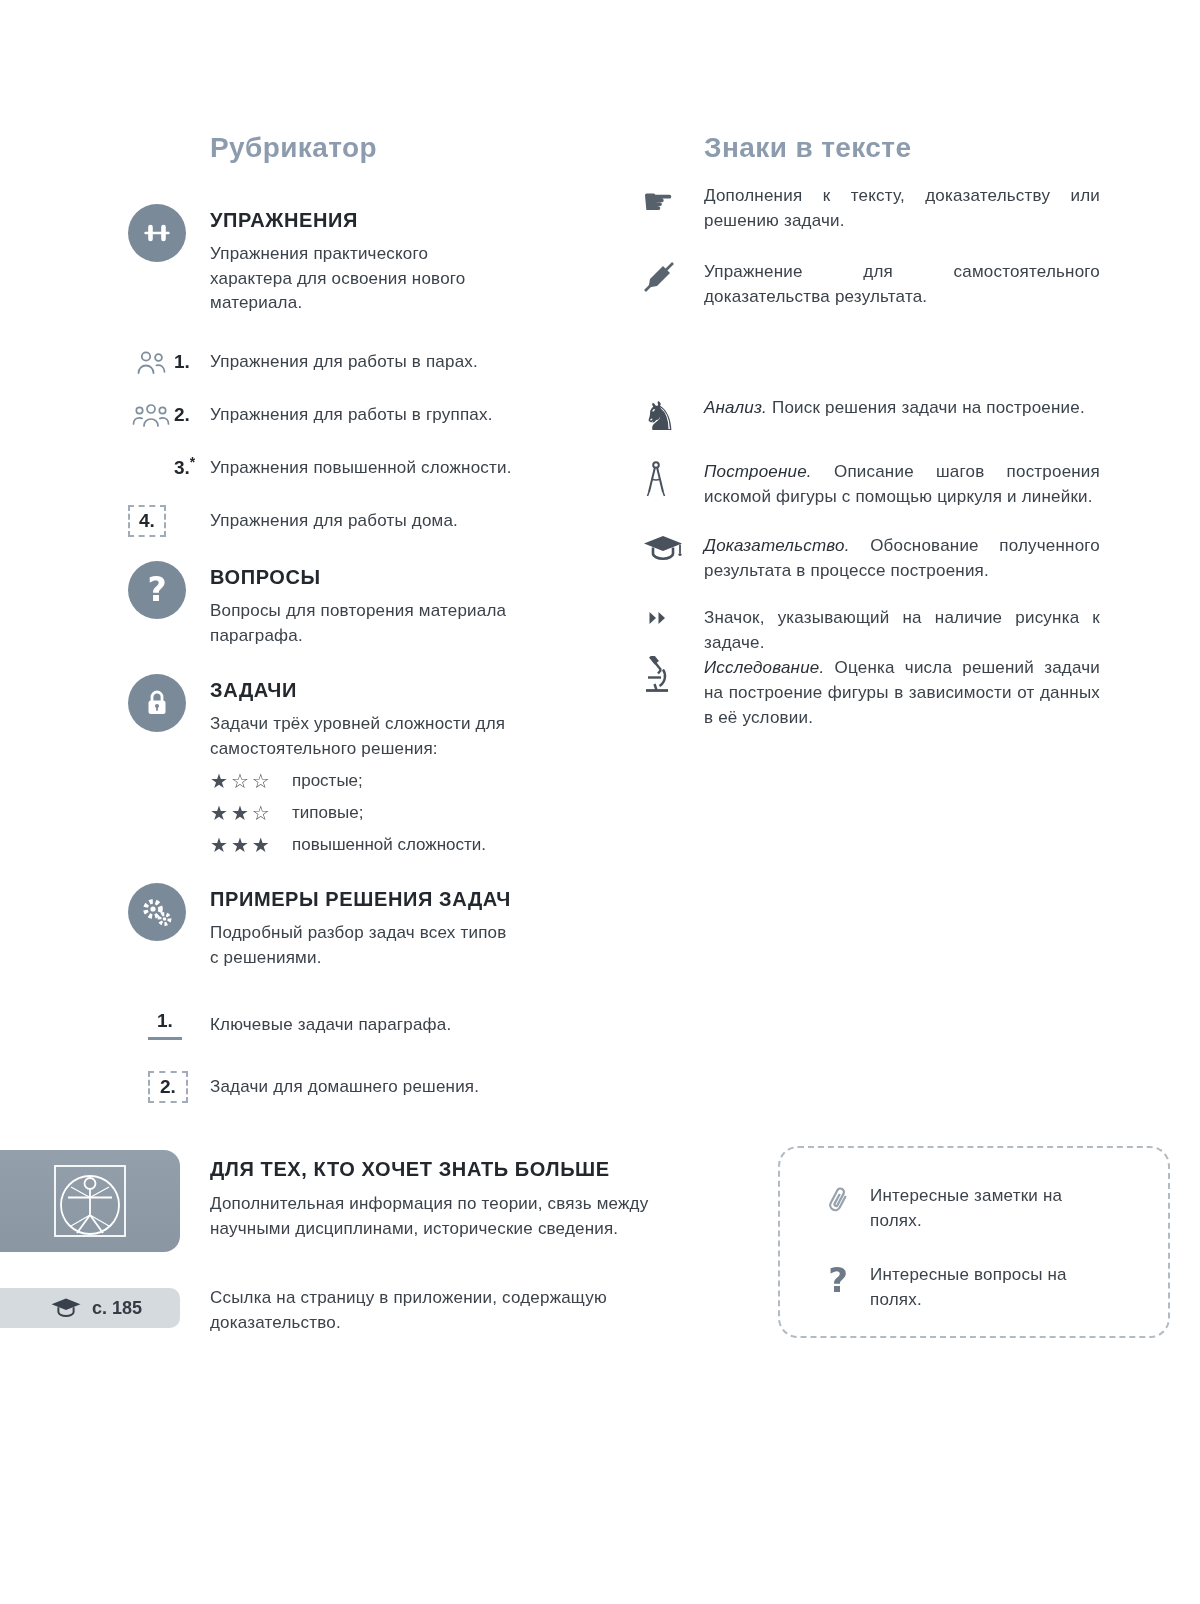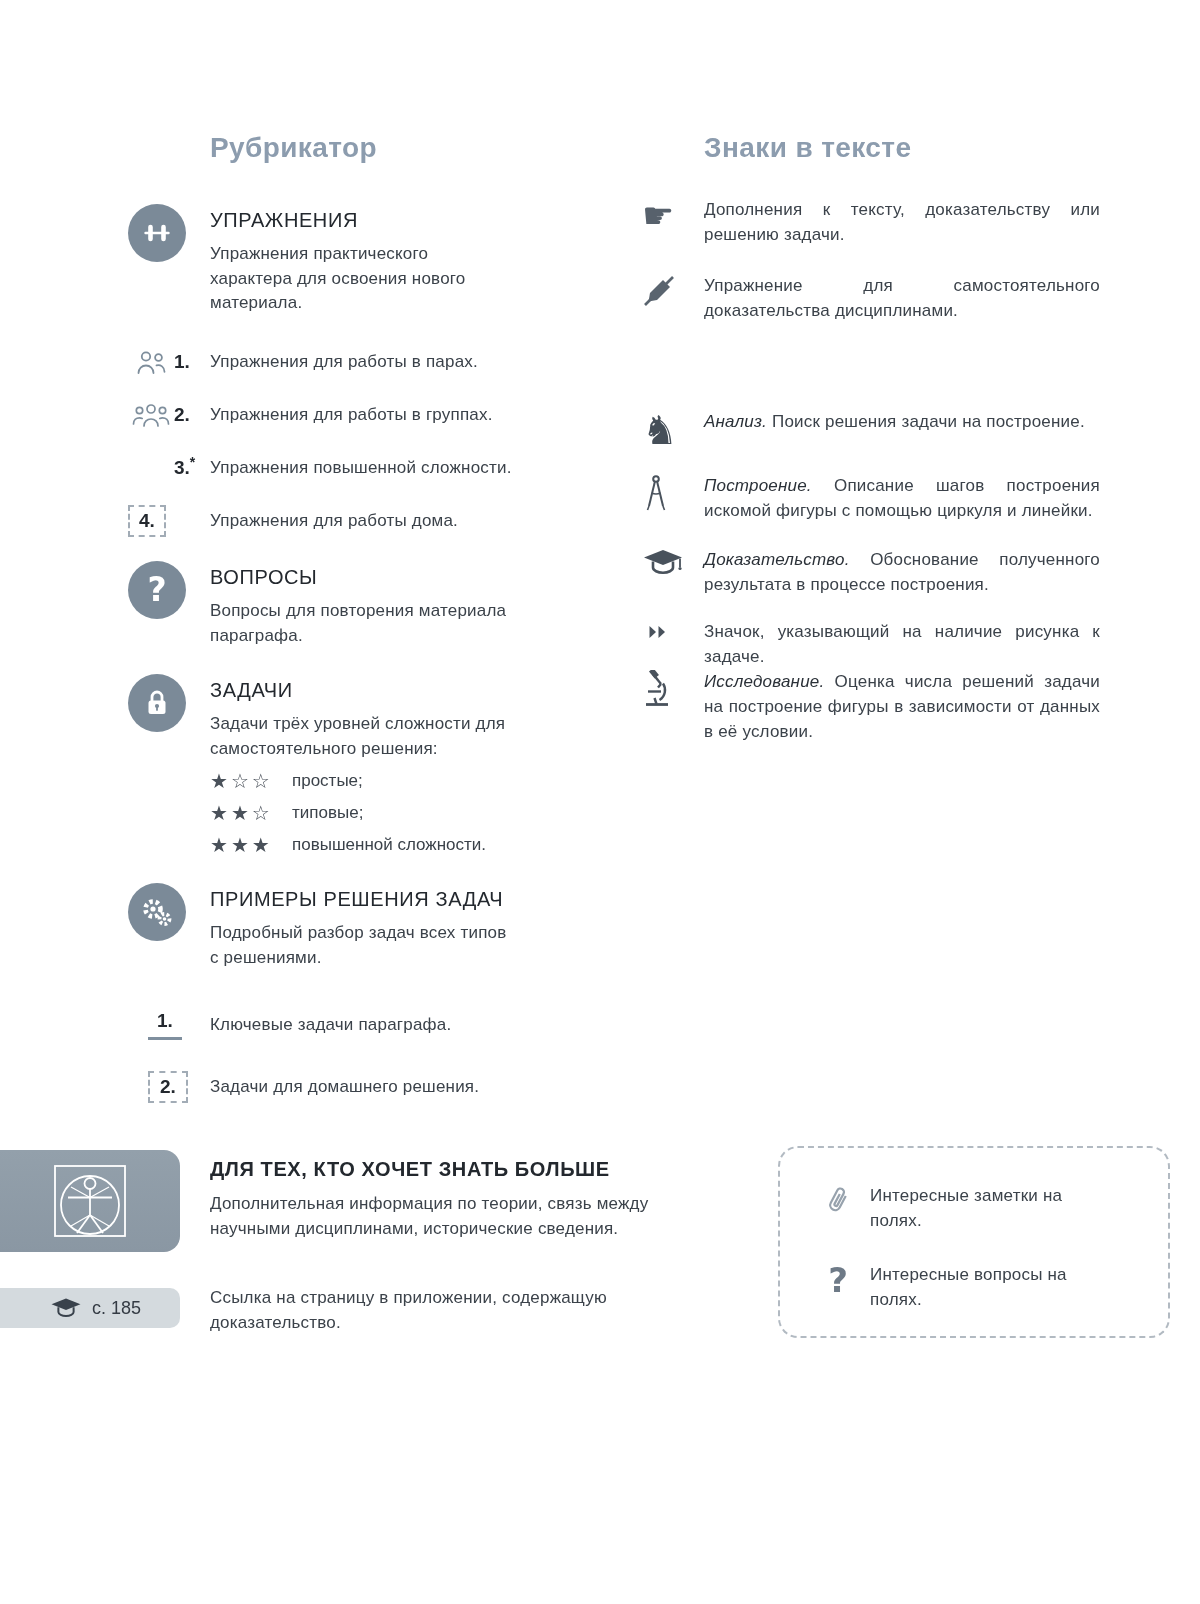--- a/index.html
+++ b/index.html
@@ -11,21 +11,21 @@
   .col-header { font-size:28px; font-weight:700; color:#8c9cae; letter-spacing:0.4px; }
 
   
   .left-col { position:absolute; left:128px; top:132px; width:482px; }
   .left-col .col-header { margin-left:82px; margin-bottom:40px; }
 
   .block { display:flex; margin-bottom:26px; }
   .block-icon { width:82px; flex-shrink:0; }
   .circle { width:58px; height:58px; border-radius:50%; background:#7b8a98;
             display:flex; align-items:center; justify-content:center; }
-  .block-title { font-size:20px; font-weight:400; color:#23282e; letter-spacing:0.6px;
+  .block-title { font-size:20px; font-weight:700; color:#23282e; letter-spacing:0.6px;
                  margin-top:5px; margin-bottom:10px; }
   .block-desc { font-size:17px; line-height:1.45; color:#3b424a; width:300px; letter-spacing:0.2px; }
 
   .item-row { display:flex; align-items:center; min-height:40px; margin-bottom:13px; }
   .item-gutter { width:82px; flex-shrink:0; display:flex; align-items:center; }
   .mini-icon { width:46px; display:flex; justify-content:center; flex-shrink:0; }
   .item-num { font-size:19px; font-weight:700; color:#23282e; }
   .star-mark { font-size:14px; font-weight:700; color:#23282e; position:relative; top:-6px; }
   .dashed-num { border:2px dashed #a2acb6; padding:3px 9px; font-weight:700; font-size:19px; color:#23282e; }
   .item-text { font-size:17px; color:#3b424a; letter-spacing:0.2px; }
@@ -40,42 +40,42 @@
   .key-rows { margin-top:34px; }
   .key-row { display:flex; align-items:center; margin-bottom:22px; min-height:40px; }
   .key-gutter { width:82px; flex-shrink:0; display:flex; padding-left:20px; }
   .key-num-underline { font-weight:700; font-size:19px; color:#23282e;
                        border-bottom:3px solid #7f8f9e; padding:0 9px 5px 9px; }
   .key-num-boxed { font-weight:700; font-size:19px; color:#23282e;
                    border:2px dashed #a2acb6; padding:3px 10px; }
 
   
   .right-col { position:absolute; left:642px; top:132px; width:472px; }
-  .right-col .col-header { margin-left:62px; margin-bottom:34px; }
+  .right-col .col-header { margin-left:62px; margin-bottom:20px; }
   .sign-row { display:flex; }
   .sign-icon { width:62px; flex-shrink:0; }
   .sign-text { width:396px; font-size:17px; line-height:1.47; text-align:justify;
                color:#3b424a; letter-spacing:0.2px; }
   .lead { font-weight:400; font-style:italic; color:#2b3138; }
   .mb26 { margin-bottom:26px; } .mb86 { margin-bottom:86px; }
   .mb24 { margin-bottom:24px; } .mb22 { margin-bottom:22px; } .mb66 { margin-bottom:66px; }
   .hand-glyph { font-size:36px; color:#57616c; line-height:1; font-family:"DejaVu Sans",sans-serif; }
   .knight-glyph { font-size:40px; color:#454e58; line-height:1; font-family:"DejaVu Sans",sans-serif; }
   .chev-pad { padding-top:5px; padding-left:6px; }
 
   
   .more-box { position:absolute; left:0; top:1150px; width:180px; height:102px;
               background:linear-gradient(180deg,#93a0ab,#8a97a3);
               border-radius:0 16px 16px 0; display:flex; align-items:center; justify-content:center; }
   .more-title { position:absolute; left:210px; top:1158px; font-size:20px; font-weight:700;
                 letter-spacing:0.6px; color:#23282e; }
   .more-desc { position:absolute; left:210px; top:1192px; width:465px; font-size:17px;
                line-height:1.45; letter-spacing:0.2px; }
   .page-tab { position:absolute; left:0; top:1288px; width:180px; height:40px; background:#d4dade;
-              border-radius:0 10px 10px 0; display:flex; align-items:center; padding-left:50px; gap:10px; }
+              border-radius:0 10px 10px 0; display:flex; align-items:center; padding-left:50px; gap:10px;font-weight:bold; }
   .page-ref-label { font-size:18px; color:#343b44; }
   .page-ref-text { position:absolute; left:210px; top:1286px; width:470px; font-size:17px;
                    line-height:1.45; letter-spacing:0.2px; }
   .margin-box { position:absolute; left:778px; top:1146px; width:392px; height:192px;
                 border:2px dashed #b2bac2; border-radius:20px; padding:36px 28px 0 26px; }
   .margin-row { display:flex; align-items:flex-start; margin-bottom:30px; }
   .margin-icon { width:64px; flex-shrink:0; display:flex; justify-content:center; }
   .margin-text { width:200px; font-size:17px; line-height:1.45; letter-spacing:0.2px; }
   .q-mark { font-size:34px; font-weight:700; color:#6e7a87; line-height:1;
             font-family:"DejaVu Sans",sans-serif; }
@@ -240,21 +240,21 @@
       <p class="sign-text">Дополнения к тексту, доказательству или решению задачи.</p>
     </div>
 
     <div class="sign-row mb86">
       <div class="sign-icon">
         <svg width="34" height="34" viewBox="0 0 34 34">
           <path d="M21 6l7 7-13 13-8.5 1.5L8 19z" fill="#5a646f"></path>
           <line x1="3" y1="31" x2="31" y2="3" stroke="#5a646f" stroke-width="2.6"></line>
         </svg>
       </div>
-      <p class="sign-text">Упражнение для самостоятельного доказательства дисциплинами.</p>
+      <p class="sign-text">Упражнение для самостоятельного доказательства результата.</p>
     </div>
 
     <div class="sign-row mb24">
       <div class="sign-icon">
         <span class="knight-glyph">♞</span>
       </div>
       <p class="sign-text"><span class="lead">Анализ.</span> <span>Поиск решения задачи на построение.</span></p>
     </div>
 
     <div class="sign-row mb24">

